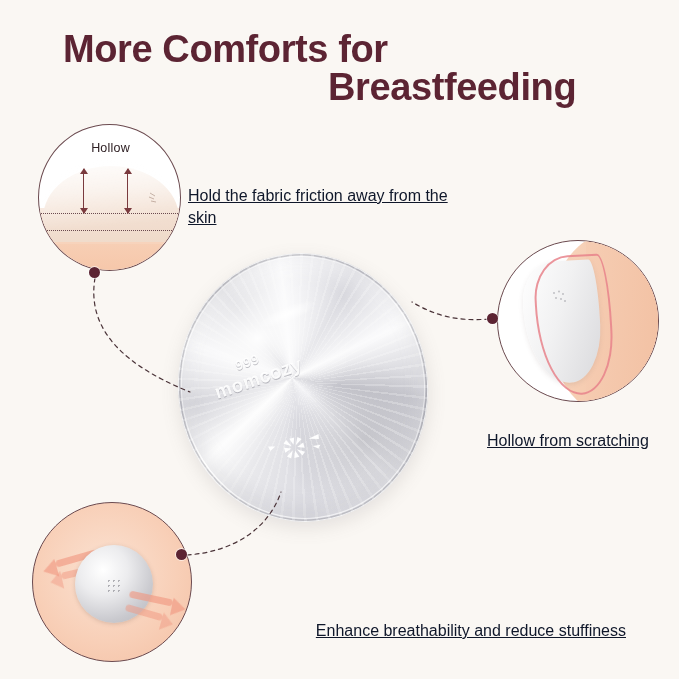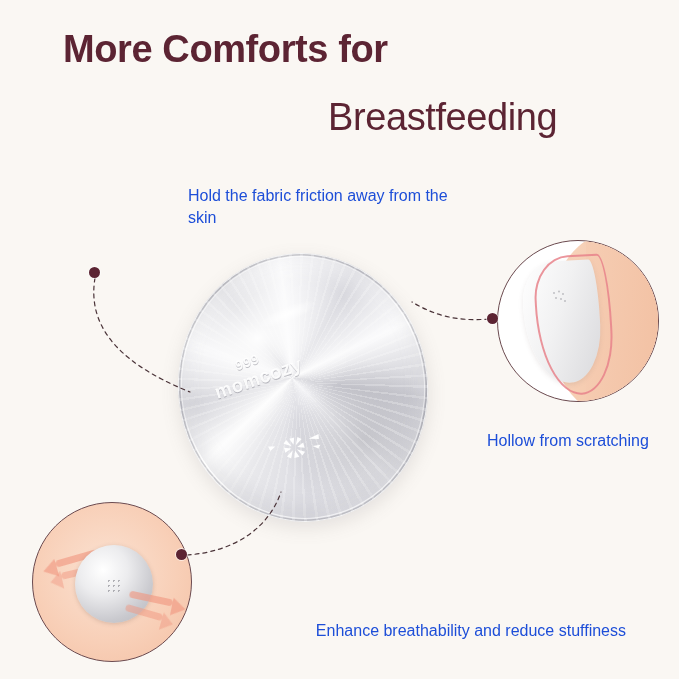--- a/index.html
+++ b/index.html
@@ -13,33 +13,33 @@
   #stage{position:absolute;inset:0;width:679px;height:673px;}
 
   
   .title{position:absolute;left:0;top:0;width:679px;}
   .title-l1{
     position:absolute;left:63px;top:28px;
     font-size:38px;font-weight:700;letter-spacing:-0.4px;
     color:#5c2433;line-height:1.15;white-space:nowrap;
   }
   .title-l2{
-    position:absolute;left:328px;top:96px;
-    font-size:38px;font-weight:400;letter-spacing:-0.4px;
+    position:absolute;left:328px;top:66px;
+    font-size:38px;font-weight:700;letter-spacing:-0.4px;
     color:#5c2433;line-height:1.15;white-space:nowrap;
   }
 
   
   .feat-head{
     position:absolute;font-size:21px;font-weight:700;
     color:#3d2028;letter-spacing:-0.2px;white-space:nowrap;
   }
   .feat-body{
     position:absolute;font-size:16px;font-weight:400;
-    color:#1d4ed8;line-height:1.35;
+    color:#0f172a;line-height:1.35;text-decoration:underline;
   }
   #hollow-head{left:188px;top:152px;}
   #hollow-body{left:188px;top:185px;width:280px;}
   #cambered-head{left:487px;top:398px;}
   #cambered-body{left:487px;top:430px;width:180px;}
   #perf-head{left:196px;top:588px;}
   #perf-body{left:196px;top:620px;width:430px;text-align:right;}
 
   
   .inset{position:absolute;border-radius:50%;overflow:hidden;
@@ -224,20 +224,37 @@
           <path d="M-3,0 L-10,2.6 L-10,-2.6 Z"></path>
           <path d="M-2.1,-2.1 L-9.4,-6.6 L-5.8,-9.6 Z"></path>
         </g>
         <path d="M42,12 L53,10 L52,15 Z"></path>
         <path d="M44,20 L52,21 L49,24 Z"></path>
         <path d="M8,11 L1,9 L2,14 Z"></path>
       </g>
     </svg>
   </div>
 
+  <div class="inset" id="inset-hollow">
+    <div class="hol-skin"></div>
+    <div class="hol-dome"></div>
+    <div class="hol-shell"></div>
+    <div class="hol-dline" id="hol-dl1"></div>
+    <div class="hol-dline" id="hol-dl2"></div>
+    <div class="hol-arrow" id="hol-a1"></div>
+    <div class="hol-arrow" id="hol-a2"></div>
+    <svg class="hol-tex" viewBox="0 0 18 14">
+      <g stroke="#8a6a5a" stroke-width="0.9" fill="none">
+        <path d="M2,2 L7,5"></path>
+          <path d="M1,6 L6,8"></path>
+          <path d="M3,10 L8,11"></path>
+      </g>
+    </svg>
+    <div class="hol-label">Hollow</div>
+  </div>
 
   <div class="inset" id="inset-cambered">
     <div class="cam-skin"></div>
     <div class="cam-skin2"></div>
     <div class="cam-pad"></div>
     <div class="cam-outline"></div>
     <svg class="cam-dots" viewBox="0 0 20 16">
       <g fill="#8d8d94">
         <circle cx="4" cy="4" r="0.9"></circle>
           <circle cx="9" cy="2.5" r="0.9"></circle>

